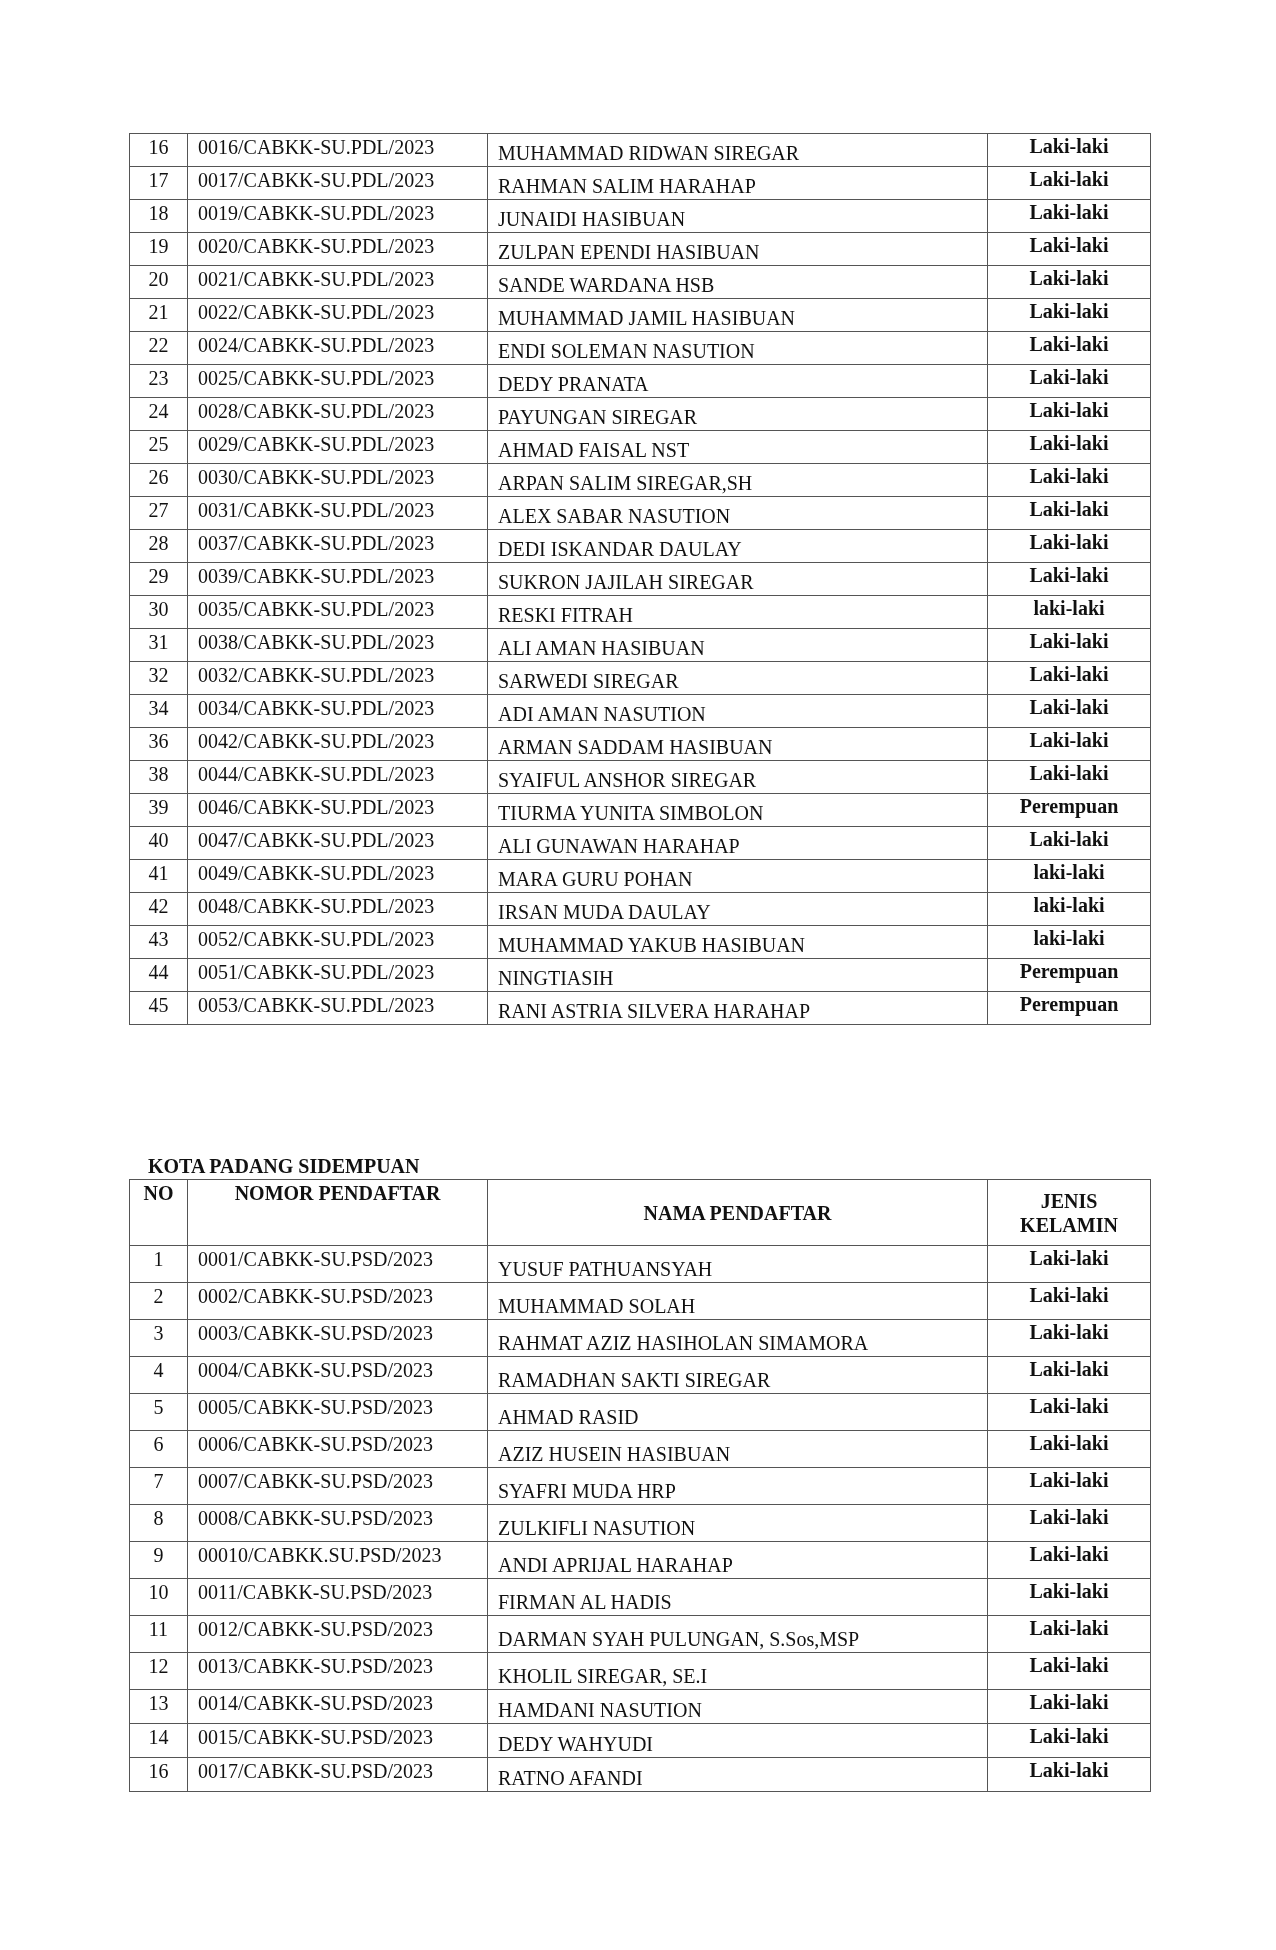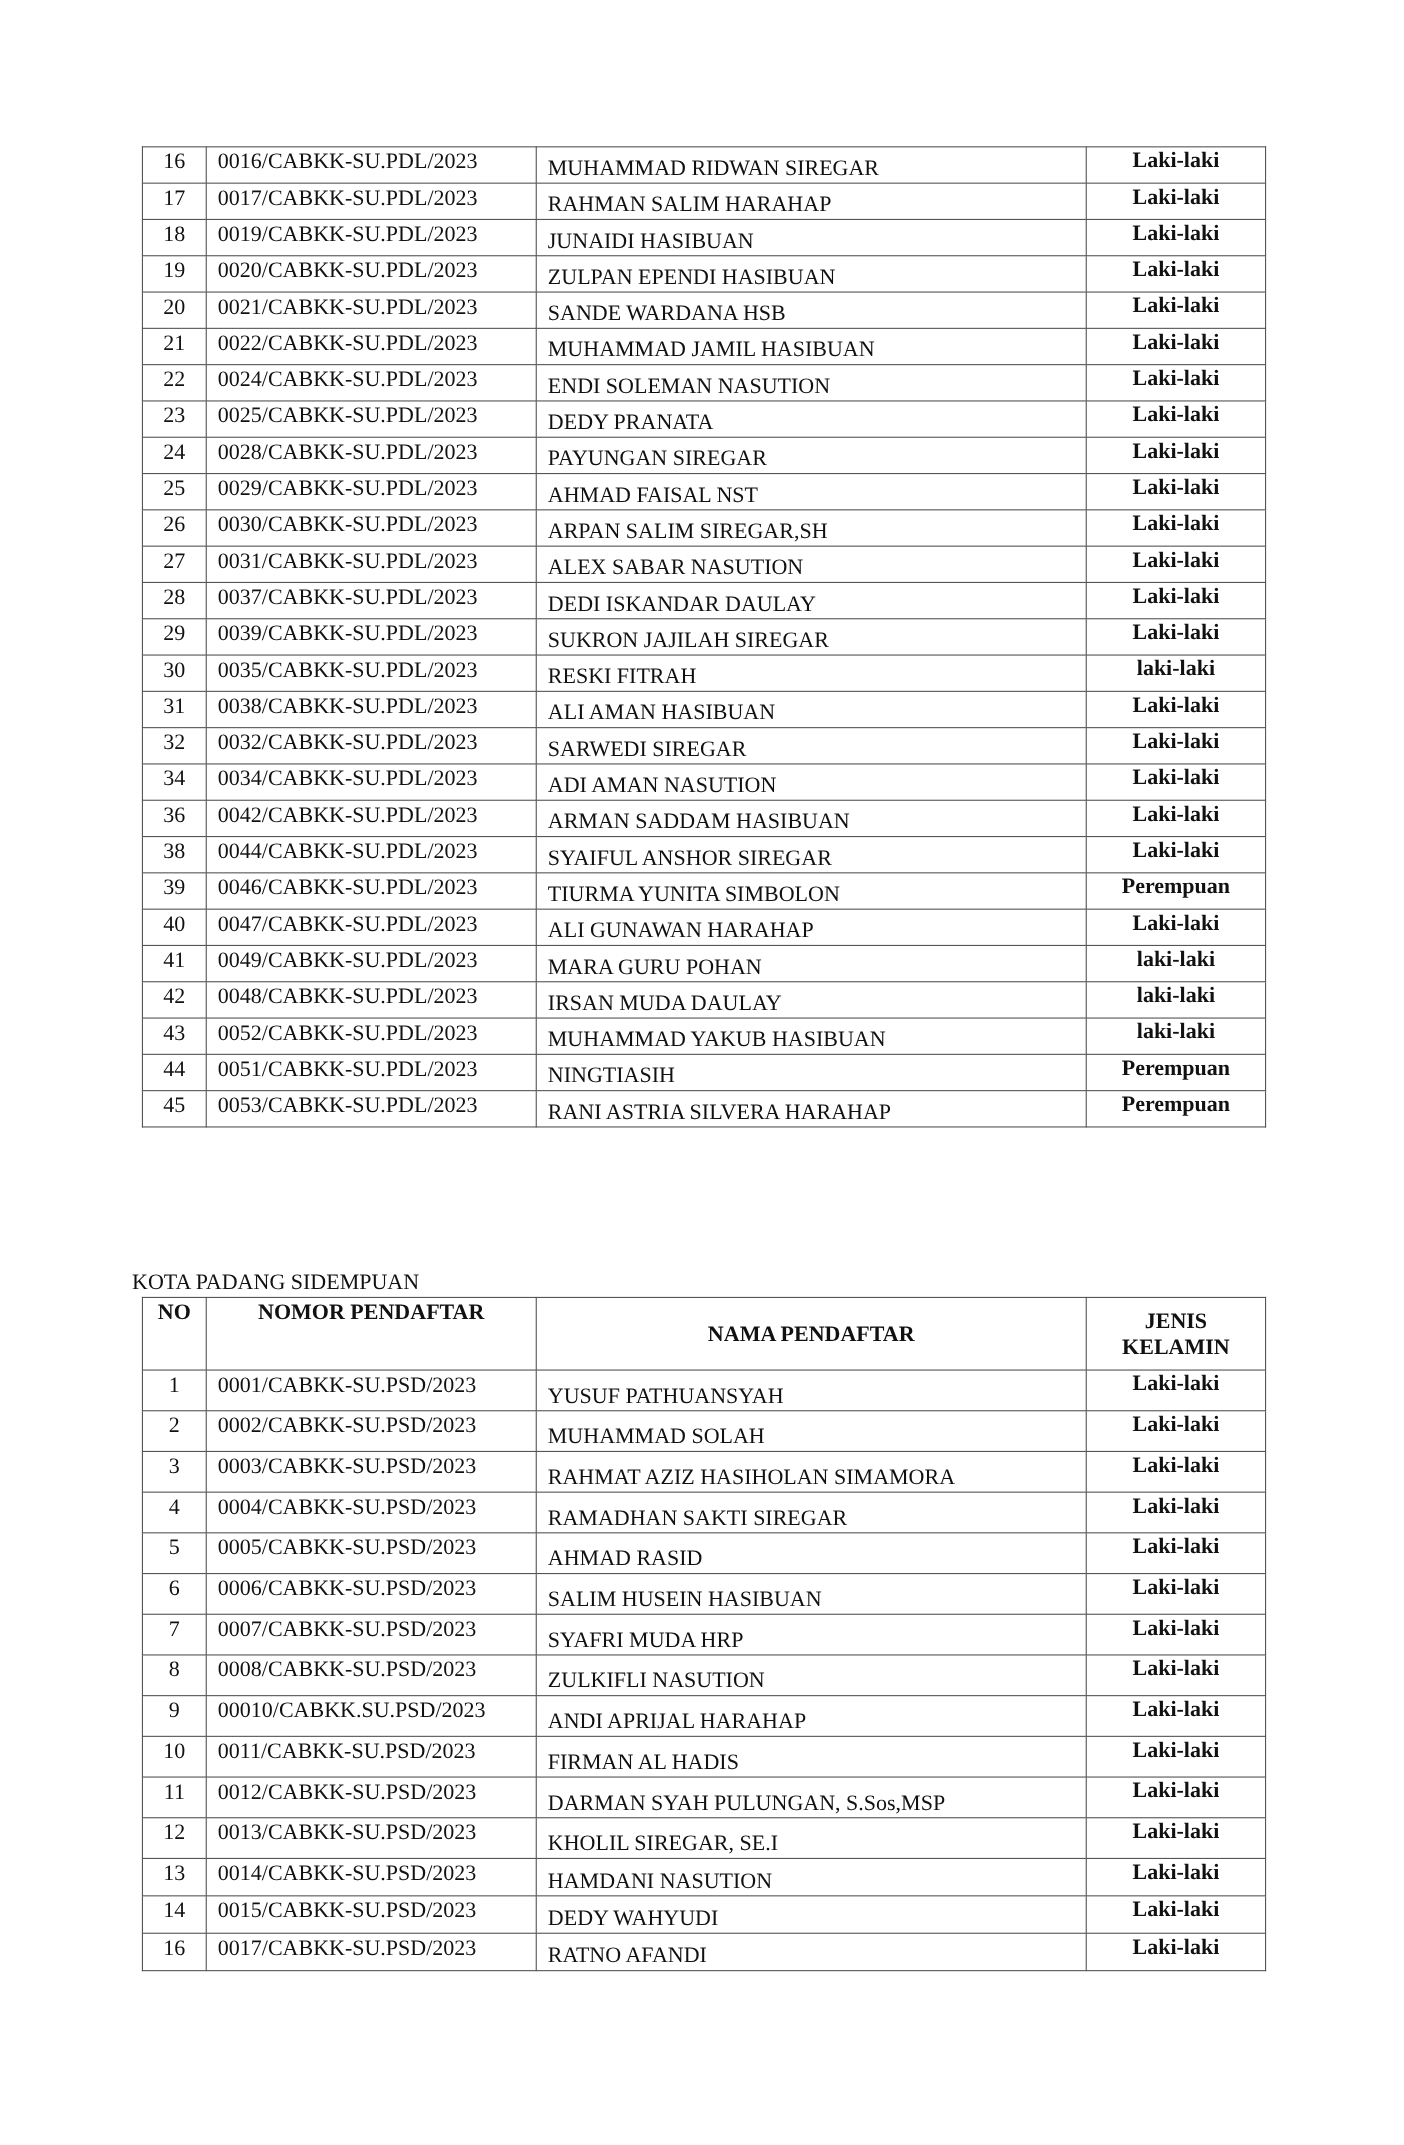--- a/index.html
+++ b/index.html
@@ -27,22 +27,22 @@
     .cell-id { text-align: left; vertical-align: top; padding-left: 10px !important; padding-top: 2px !important; }
     .cell-name { text-align: left; vertical-align: bottom; padding-left: 10px !important; padding-bottom: 1px !important; }
     .cell-sex { text-align: center; vertical-align: top; padding-top: 1px !important; font-weight: bold; }
     .doc-table th {
       font-weight: bold; font-size: 20px; line-height: 24px; height: 64px;
     }
     .th-no, .th-id { vertical-align: top; text-align: center; padding-top: 1px !important; }
     .th-name { vertical-align: middle; text-align: center; }
     .th-sex { vertical-align: middle; text-align: center; }
     .section-heading {
-      position: absolute; left: 120px; top: 1155px; margin: 0;
-      font-size: 20px; font-weight: normal; line-height: 22px;
+      position: absolute; left: 148px; top: 1155px; margin: 0;
+      font-size: 20px; font-weight: bold; line-height: 22px;
     }
   </style>
 </head>
 <body>
 
 <table id="table-pdl" class="doc-table">
   <colgroup>
     <col class="c-no">
       <col class="c-id">
       <col class="c-name">
@@ -261,21 +261,21 @@
       </tr>
       <tr>
         <td class="cell-no">5</td>
         <td class="cell-id">0005/CABKK-SU.PSD/2023</td>
         <td class="cell-name">AHMAD RASID</td>
         <td class="cell-sex">Laki-laki</td>
       </tr>
       <tr>
         <td class="cell-no">6</td>
         <td class="cell-id">0006/CABKK-SU.PSD/2023</td>
-        <td class="cell-name">SALIM HUSEIN HASIBUAN</td>
+        <td class="cell-name">AZIZ HUSEIN HASIBUAN</td>
         <td class="cell-sex">Laki-laki</td>
       </tr>
       <tr>
         <td class="cell-no">7</td>
         <td class="cell-id">0007/CABKK-SU.PSD/2023</td>
         <td class="cell-name">SYAFRI MUDA HRP</td>
         <td class="cell-sex">Laki-laki</td>
       </tr>
       <tr>
         <td class="cell-no">8</td>

